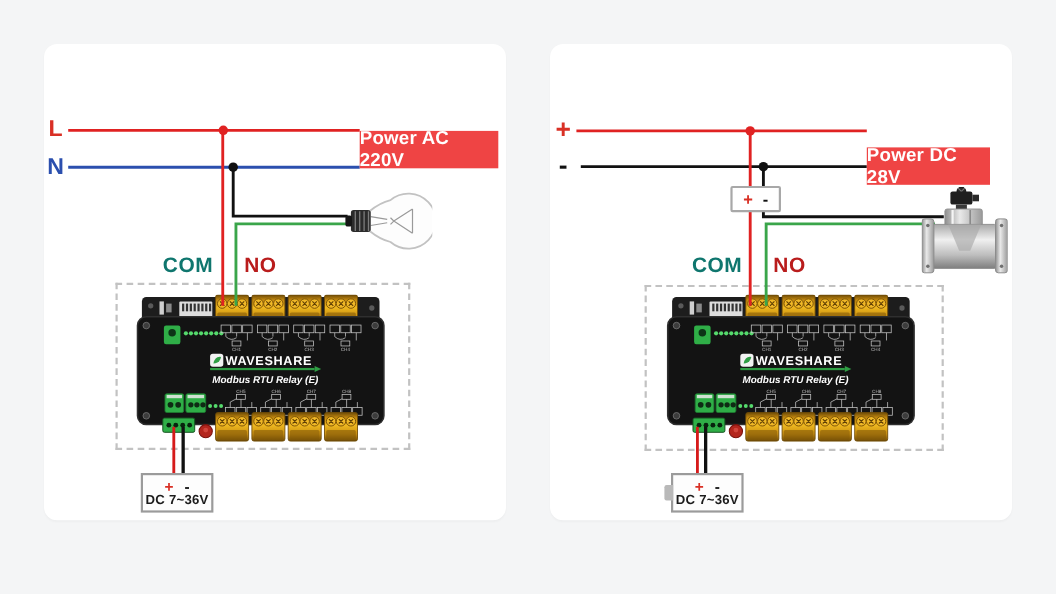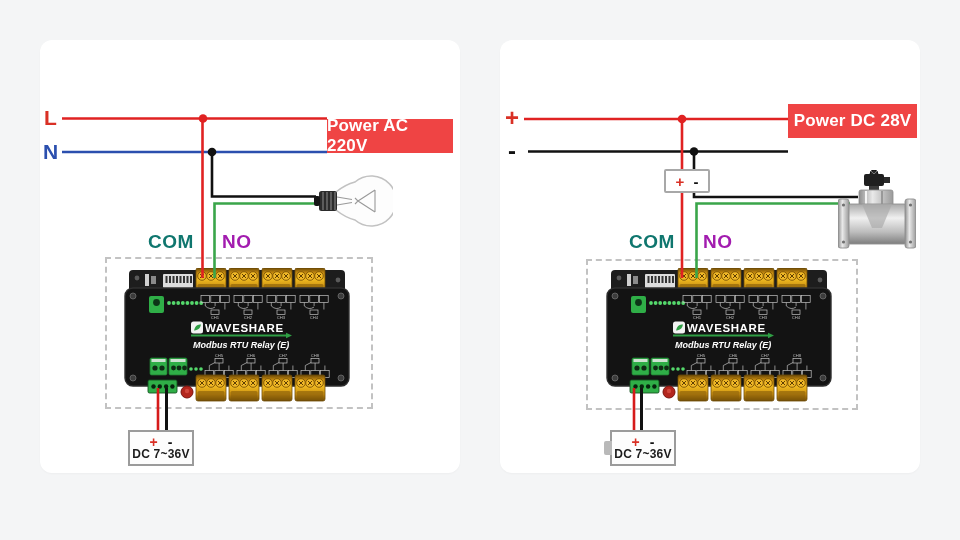--- a/index.html
+++ b/index.html
@@ -27,24 +27,24 @@
   #wires{position:absolute;left:0;top:0;z-index:4;pointer-events:none;}
   .line-label{
     position:absolute;z-index:5;font-weight:bold;font-size:21px;line-height:1;
   }
   .power-box{
     position:absolute;z-index:5;background:#ef4444;color:#fff;
     font-weight:bold;font-size:17px;display:flex;align-items:center;justify-content:center;
     letter-spacing:.2px;
   }
   #power-left{left:327px;top:119px;width:126px;height:34px;}
-  #power-right{left:788px;top:104px;width:129px;height:34px;}
+  #power-right{left:788px;top:134px;width:112px;height:34px;}
   .comno{position:absolute;z-index:5;font-weight:bold;font-size:19px;letter-spacing:.5px;}
   .com{color:#0f766e;}
-  .no{color:#a21caf;}
+  .no{color:#b91c1c;}
   .load{position:absolute;z-index:6;}
   .polarity-box{
     position:absolute;z-index:6;left:664px;top:169px;width:42px;height:20px;
     background:#fff;border:2px solid #a8a8a8;border-radius:2px;
     display:flex;align-items:center;justify-content:center;gap:9px;
     font-weight:bold;font-size:15px;line-height:1;
   }
   .polarity-box .plus{color:#d93025;}
   .polarity-box .minus{color:#111;}
   .dc-box{

